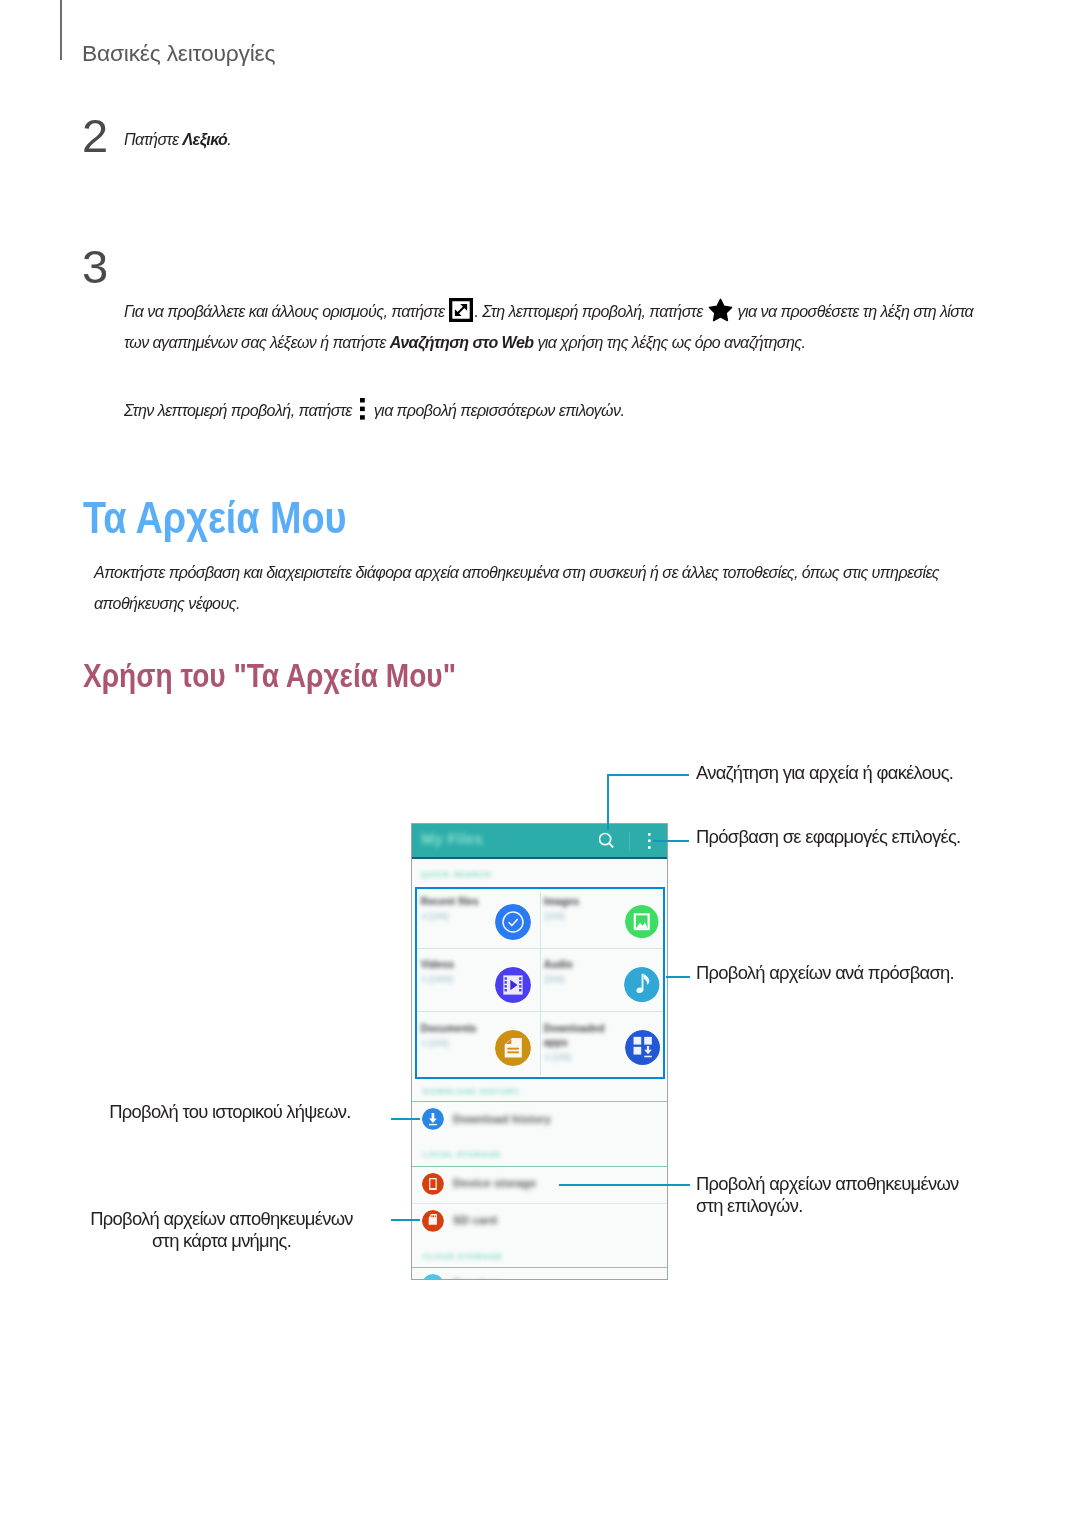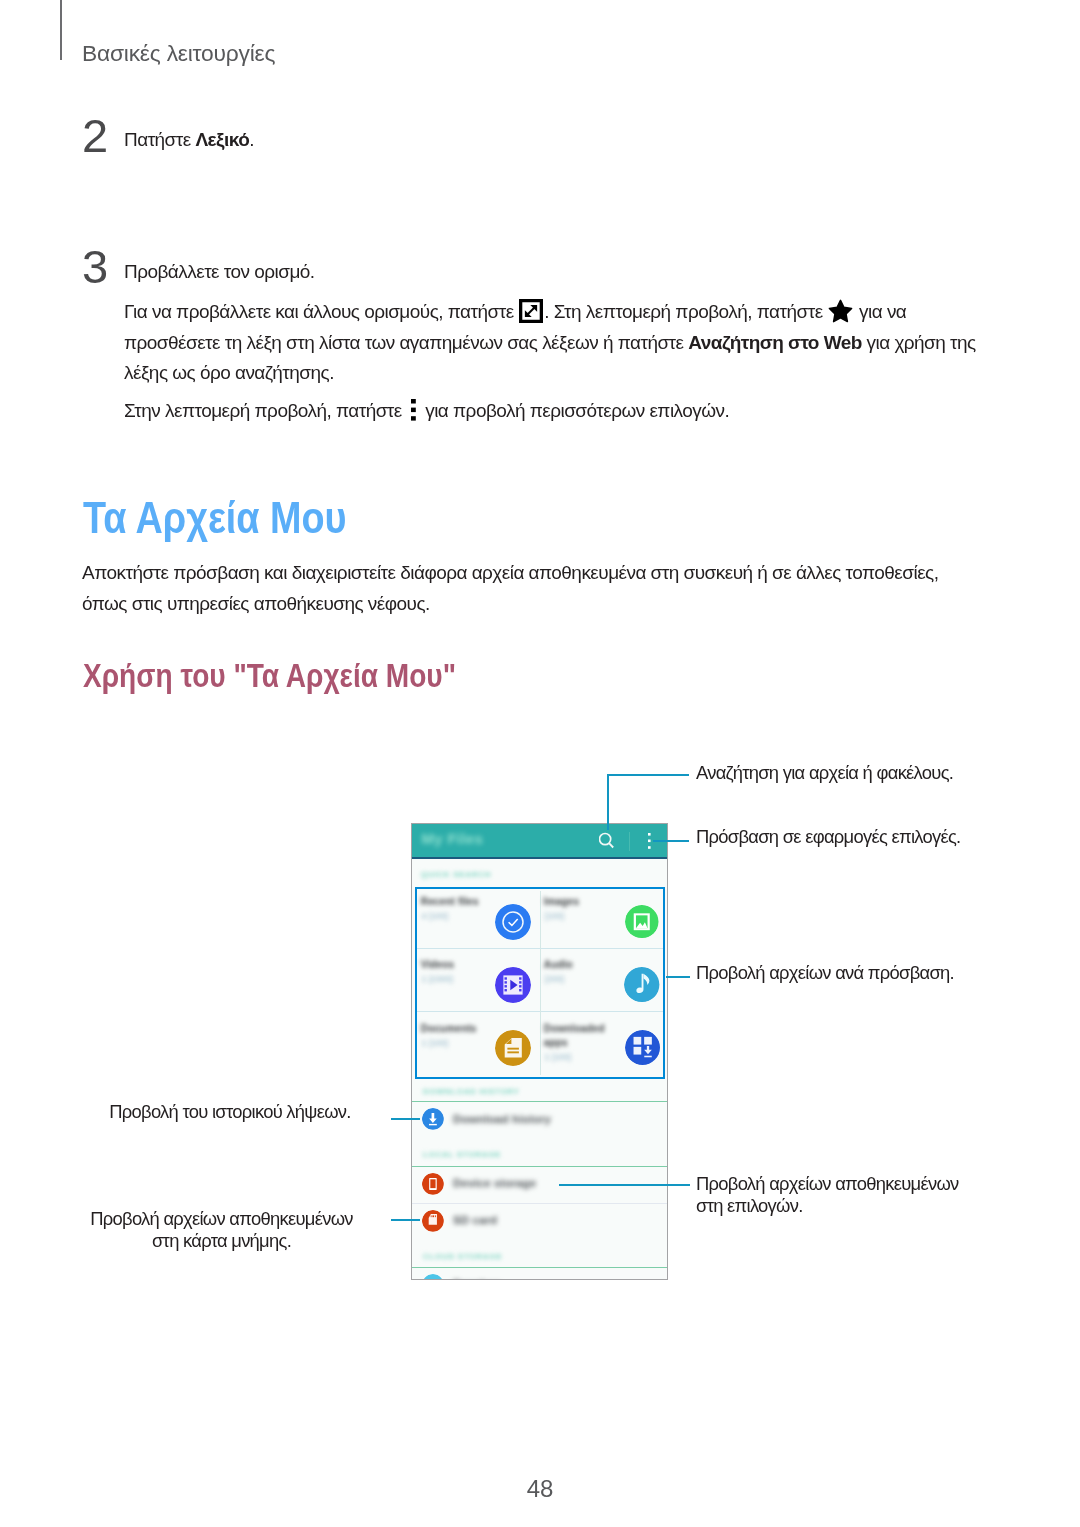--- a/index.html
+++ b/index.html
@@ -8,21 +8,21 @@
        -webkit-font-smoothing:antialiased;}
   .page{position:relative;width:1080px;height:1527px;overflow:hidden;background:#fff;}
 
   
   .hdr{position:absolute;left:60px;top:0px;height:60px;width:2px;background:#6d6e71;}
   .hdr-title{position:absolute;left:82px;top:42px;
        font-size:22.8px;color:#58595b;line-height:1;letter-spacing:-0.22px;}
 
   
   .step-num{position:absolute;font-size:47px;color:#4a4a4c;line-height:1;font-weight:400;}
-  .para{position:absolute;font-size:19px;line-height:30.5px;letter-spacing:-0.54px;color:#231f20;}
+  .para{position:absolute;font-size:16px;line-height:30.5px;letter-spacing:-0.54px;color:#231f20;font-style:italic;}
   .para b{font-weight:700;}
 
   
   .h1{position:absolute;font-size:43.5px;color:#5aaef8;font-weight:700;line-height:1;
       transform:scaleX(0.868);transform-origin:0 0;white-space:nowrap;}
   .h2{position:absolute;font-size:33.5px;color:#ab5570;font-weight:700;line-height:1;
       transform:scaleX(0.838);transform-origin:0 0;white-space:nowrap;}
 
   
   .ic{display:inline-block;position:relative;}
@@ -69,39 +69,38 @@
 
 <div class="page">
 
   <div class="hdr"></div>
   <div class="hdr-title">Βασικές λειτουργίες</div>
 
   <div class="step-num" style="left:82px;top:112px;">2</div>
   <div class="para" style="left:124px;top:125px;width:866px;"><span>Πατήστε </span><b>Λεξικό</b><span>.</span></div>
 
   <div class="step-num" style="left:82px;top:243px;">3</div>
-  <div class="para" style="left:124px;top:257px;width:866px;">Προβάλλετε τον ορισμό.</div>
 
   <div class="para" style="left:124px;top:297px;width:866px;"><span>Για να προβάλλετε και άλλους ορισμούς, πατήστε </span><span class="ic ic-expand"><svg width="24" height="24" viewBox="0 0 24 24">
           <path fill="#000" d="M0 0 H24 V24 H0 Z M3.3 3.3 V20.7 H20.7 V3.3 Z"></path>
           <path fill="#000" d="M7.1 15.5 L15.5 7.1 L16.9 8.5 L8.5 16.9 Z"></path>
           <path fill="#000" d="M11.3 5.9 H18.1 V12.7 Z"></path>
           <path fill="#000" d="M5.9 11.3 V18.1 H12.7 Z"></path>
         </svg></span><span>. Στη λεπτομερή προβολή, πατήστε </span><span class="ic ic-star"><svg width="25" height="24" viewBox="0 0 25 24">
           <path fill="#000" d="M12.5 1.3 L15.9 8.3 L23.6 9.4 L18.05 14.9 L19.4 22.6 L12.5 18.9 L5.6 22.6 L6.95 14.9 L1.4 9.4 L9.1 8.3 Z" stroke="#000" stroke-width="1.5" stroke-linejoin="round"></path>
         </svg></span><span> για να προσθέσετε τη λέξη στη λίστα των αγαπημένων σας λέξεων ή πατήστε </span><b>Αναζήτηση στο Web</b><span> για χρήση της λέξης ως όρο αναζήτησης.</span></div>
 
   <div class="para" style="left:124px;top:396px;width:866px;"><span>Στην λεπτομερή προβολή, πατήστε </span><span class="ic ic-kebab"><svg width="7" height="22" viewBox="0 0 7 22">
           <rect x="1" y="0" width="4.8" height="4.5" fill="#000"></rect>
           <rect x="1" y="8.6" width="4.8" height="4.5" fill="#000"></rect>
           <rect x="1" y="17.2" width="4.8" height="4.4" fill="#000"></rect>
         </svg></span><span> για προβολή περισσότερων επιλογών.</span></div>
 
   <div class="h1" style="left:83px;top:497px;">Τα Αρχεία Μου</div>
-  <div class="para" style="left:82px;top:558px;width:880px;">Αποκτήστε πρόσβαση και διαχειριστείτε διάφορα αρχεία αποθηκευμένα στη συσκευή ή σε άλλες τοποθεσίες, όπως στις υπηρεσίες αποθήκευσης νέφους.</div>
+  <div class="para" style="left:94px;top:558px;width:880px;">Αποκτήστε πρόσβαση και διαχειριστείτε διάφορα αρχεία αποθηκευμένα στη συσκευή ή σε άλλες τοποθεσίες, όπως στις υπηρεσίες αποθήκευσης νέφους.</div>
 
   <div class="h2" style="left:83px;top:659px;">Χρήση του "Τα Αρχεία Μου"</div>
 
   <div class="phone">
    <div class="ph-in">
 
     <div class="appbar"></div>
     <div class="appbar-title">My Files</div>
     <svg class="abicon" style="position:absolute;left:187px;top:7px;" width="18" height="20" viewBox="0 0 18 20">
           <circle cx="6.1" cy="8.1" r="5.6" fill="none" stroke="#f2f7f5" stroke-width="1.7"></circle>
@@ -267,14 +266,13 @@
       <div>Προβολή αρχείων αποθηκευμένων</div>
       <div>στη επιλογών.</div>
     </div>
 
   <div class="lead" style="left:391px;top:1219px;width:29px;height:2px;"></div>
   <div class="cal r" style="left:60px;top:1208px;width:323px;">
       <div>Προβολή αρχείων αποθηκευμένων</div>
       <div>στη κάρτα μνήμης.</div>
     </div>
 
-  <div class="pnum">48</div>
 </div>
 
 </body></html>

